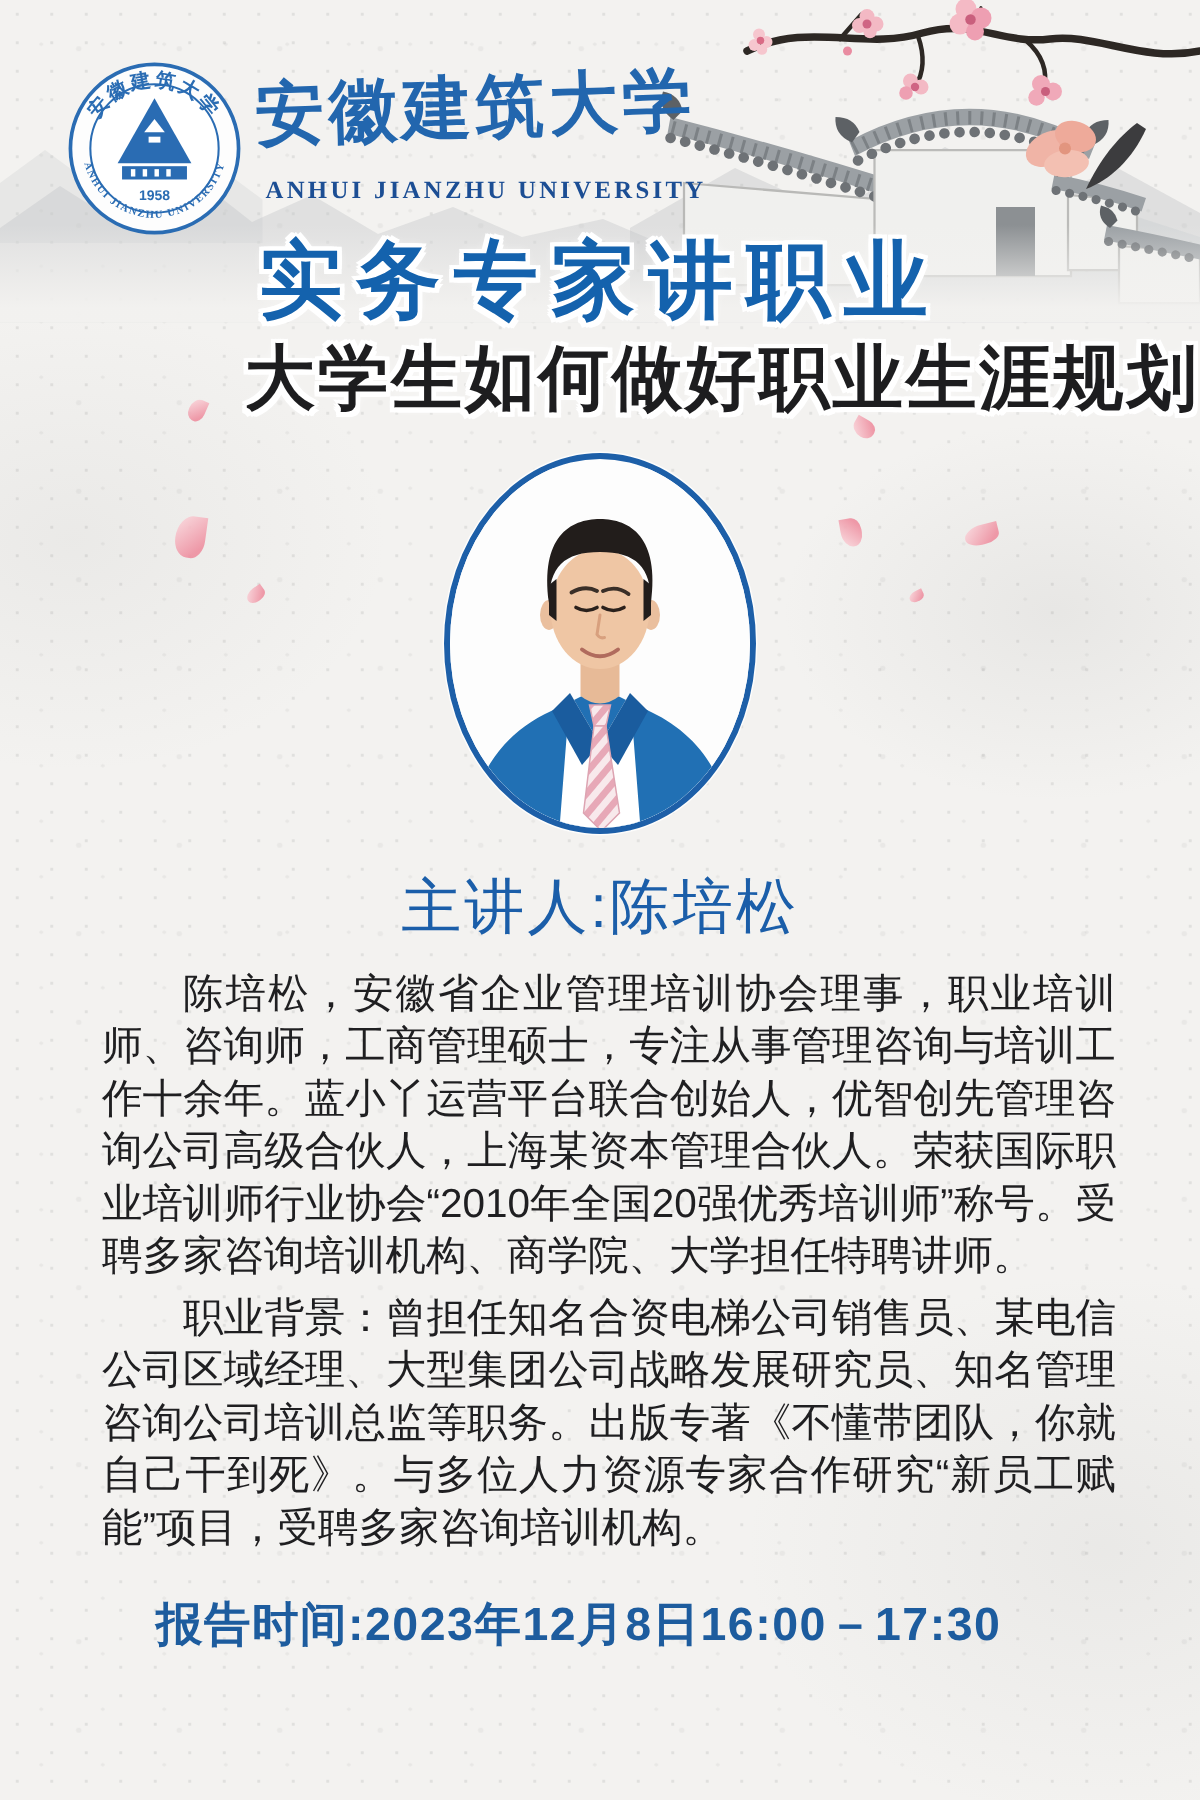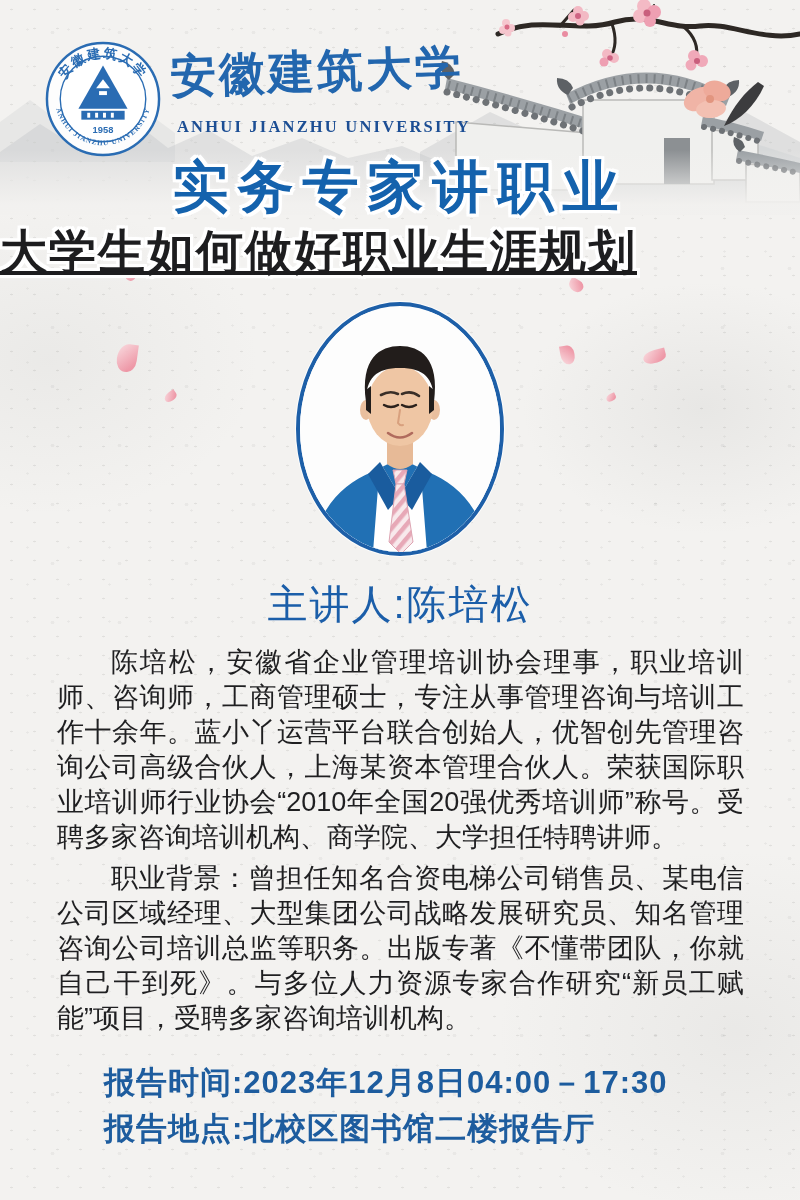--- a/index.html
+++ b/index.html
@@ -39,42 +39,42 @@
       -3px -3px 0 #fff, 3px -3px 0 #fff, -3px 3px 0 #fff, 3px 3px 0 #fff,
       0 -3px 0 #fff, 0 3px 0 #fff, -3px 0 0 #fff, 3px 0 0 #fff,
       -2px -3px 0 #fff, 2px 3px 0 #fff, -3px 2px 0 #fff, 3px -2px 0 #fff,
       0 0 7px rgba(255,255,255,.95);
   }
   .title-main{
     position:absolute;top:150px;left:0;width:100%;text-align:center;
     font-size:56px;font-weight:900;color:#1462ad;letter-spacing:9px;
   }
   .title-sub{
-    position:absolute;top:221px;left:0;width:100%;text-align:left;
-    font-size:47px;font-weight:900;color:#1d1d1f;letter-spacing:2px;text-decoration:underline;
+    position:absolute;top:221px;left:0;width:100%;text-align:right;
+    font-size:47px;font-weight:900;color:#1d1d1f;letter-spacing:2px;
   }
   
   .photo-oval{
     position:absolute;left:296px;top:302px;width:200px;height:246px;
     border:4px solid #1d5fa8;border-radius:50%;
     background:#fdfdfd;overflow:hidden;
     box-shadow:0 0 0 1px rgba(255,255,255,.8);
   }
   .photo-oval svg{position:absolute;left:0;bottom:0;}
   
   .speaker{
     position:absolute;top:577px;left:0;width:100%;text-align:center;
     font-size:40px;font-weight:400;color:#1b5ea9;letter-spacing:2px;
   }
   .bio{
     position:absolute;left:56px;top:645px;width:688px;
     font-size:27px;line-height:35px;color:#1f1f21;
     text-align:justify;font-weight:500;
   }
-  .bio p{margin:0 0 6px 1px;text-indent:2em;}
+  .bio p{margin:0 0 6px 12px;text-indent:2em;}
   
   .footer{
     position:absolute;left:104px;top:1060px;
     font-size:31px;font-weight:900;color:#1d5c9e;line-height:46px;letter-spacing:1px;
   }
   
   .petal{
     position:absolute;
     background:linear-gradient(135deg,#f9d2d8 10%,#ee8fa0 80%);
     border-radius:75% 0 60% 60%;
@@ -269,17 +269,16 @@
   </div>
 
   <div class="speaker">主讲人:陈培松</div>
 
   <div class="bio">
     <p>陈培松，安徽省企业管理培训协会理事，职业培训师、咨询师，工商管理硕士，专注从事管理咨询与培训工作十余年。蓝小丫运营平台联合创始人，优智创先管理咨询公司高级合伙人，上海某资本管理合伙人。荣获国际职业培训师行业协会“2010年全国20强优秀培训师”称号。受聘多家咨询培训机构、商学院、大学担任特聘讲师。</p>
     <p>职业背景：曾担任知名合资电梯公司销售员、某电信公司区域经理、大型集团公司战略发展研究员、知名管理咨询公司培训总监等职务。出版专著《不懂带团队，你就自己干到死》。与多位人力资源专家合作研究“新员工赋能”项目，受聘多家咨询培训机构。</p>
   </div>
 
   <div class="footer">
-    <div>报告时间:2023年12月8日04:00－17:30</div>
-    <div>报告地点:北校区图书馆二楼报告厅</div>
+    <div>报告时间:2023年12月8日16:00－17:30</div>
   </div>
 
 </div>
 
 </body></html>

